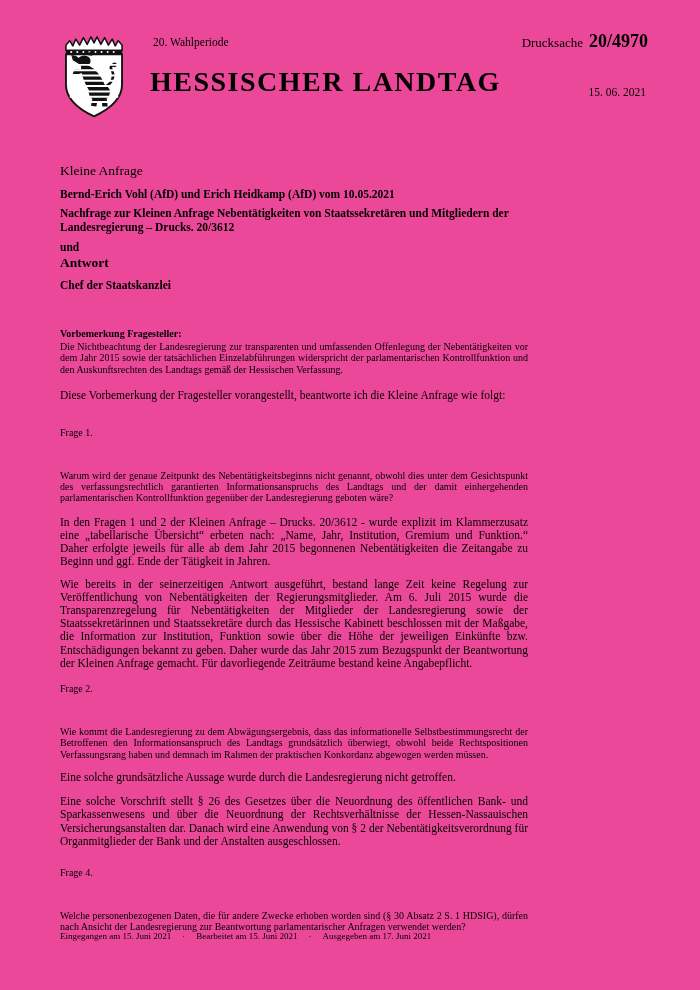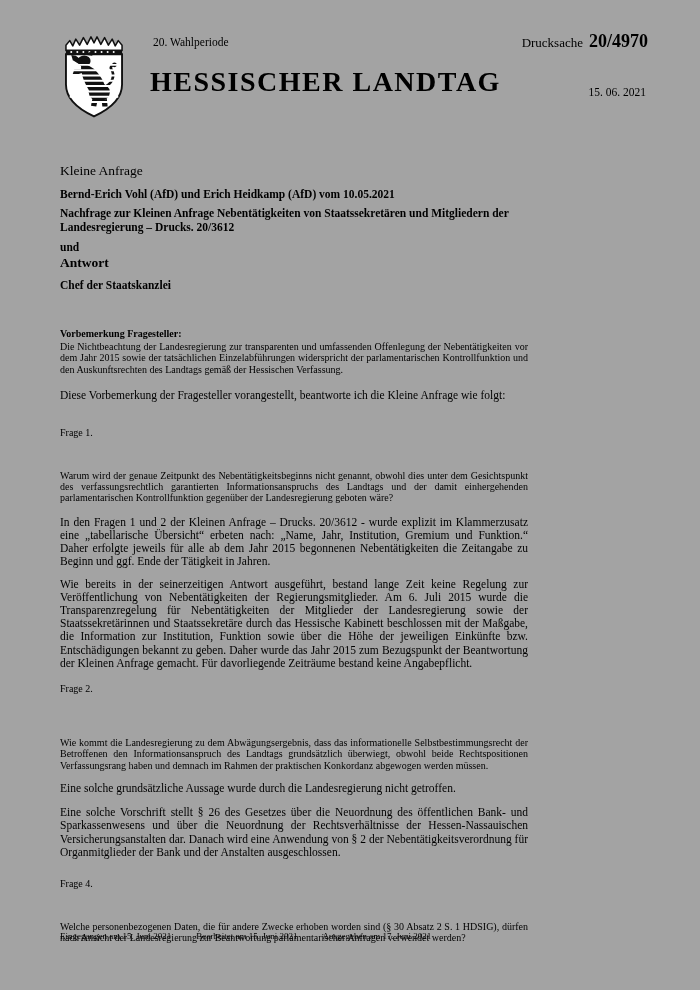--- a/index.html
+++ b/index.html
@@ -1,20 +1,20 @@
 <!DOCTYPE html>
 <html lang="de"><head>
 <meta charset="utf-8">
 <style>
   html,body { margin:0; padding:0; background:#888; }
   .page {
     position:relative;
     width:700px; height:990px;
     margin:0 auto;
-    background:#a3a3a3;
+    background:#ec4899;
     color:#000000;
     font-family:"Liberation Serif","DejaVu Serif",serif;
     overflow:hidden;
   }
 
   
   .crest { position:absolute; left:56px; top:30px; width:76px; height:94px; }
   .wahlperiode { position:absolute; left:153px; top:36px; font-size:11.5px; }
   .landtag {
     position:absolute; left:150px; top:66px;
@@ -49,21 +49,21 @@
 
   .frage { display:flex; margin-top:0;flex-direction:column; }
   .frage-label { width:43px; flex:0 0 43px; font-size:10px; line-height:11.3px; }
   .frage-text  { flex:1; font-size:10px; line-height:11.3px; text-align:justify; }
 
   .answer { font-size:11.5px; line-height:13.2px; text-align:justify; }
 
   .mt-q1  { margin-top:26px !important; }
   .mt-a1a { margin-top:12px !important; }
   .mt-a1b { margin-top:9px  !important; }
-  .mt-q2  { margin-top:13px !important;gap:11px; }
+  .mt-q2  { margin-top:13px !important; }
   .mt-a2  { margin-top:11px !important; }
   .mt-q3  { margin-top:21px !important; }
   .mt-a3  { margin-top:11px !important; }
   .mt-q4  { margin-top:19px !important; }
 
   
   .footer { position:absolute; left:60px; top:931px; font-size:9px; }
   .footer-row { margin:0 0 8px 0; }
   .fsep { display:inline-block; margin:0 11px; }
 </style>

